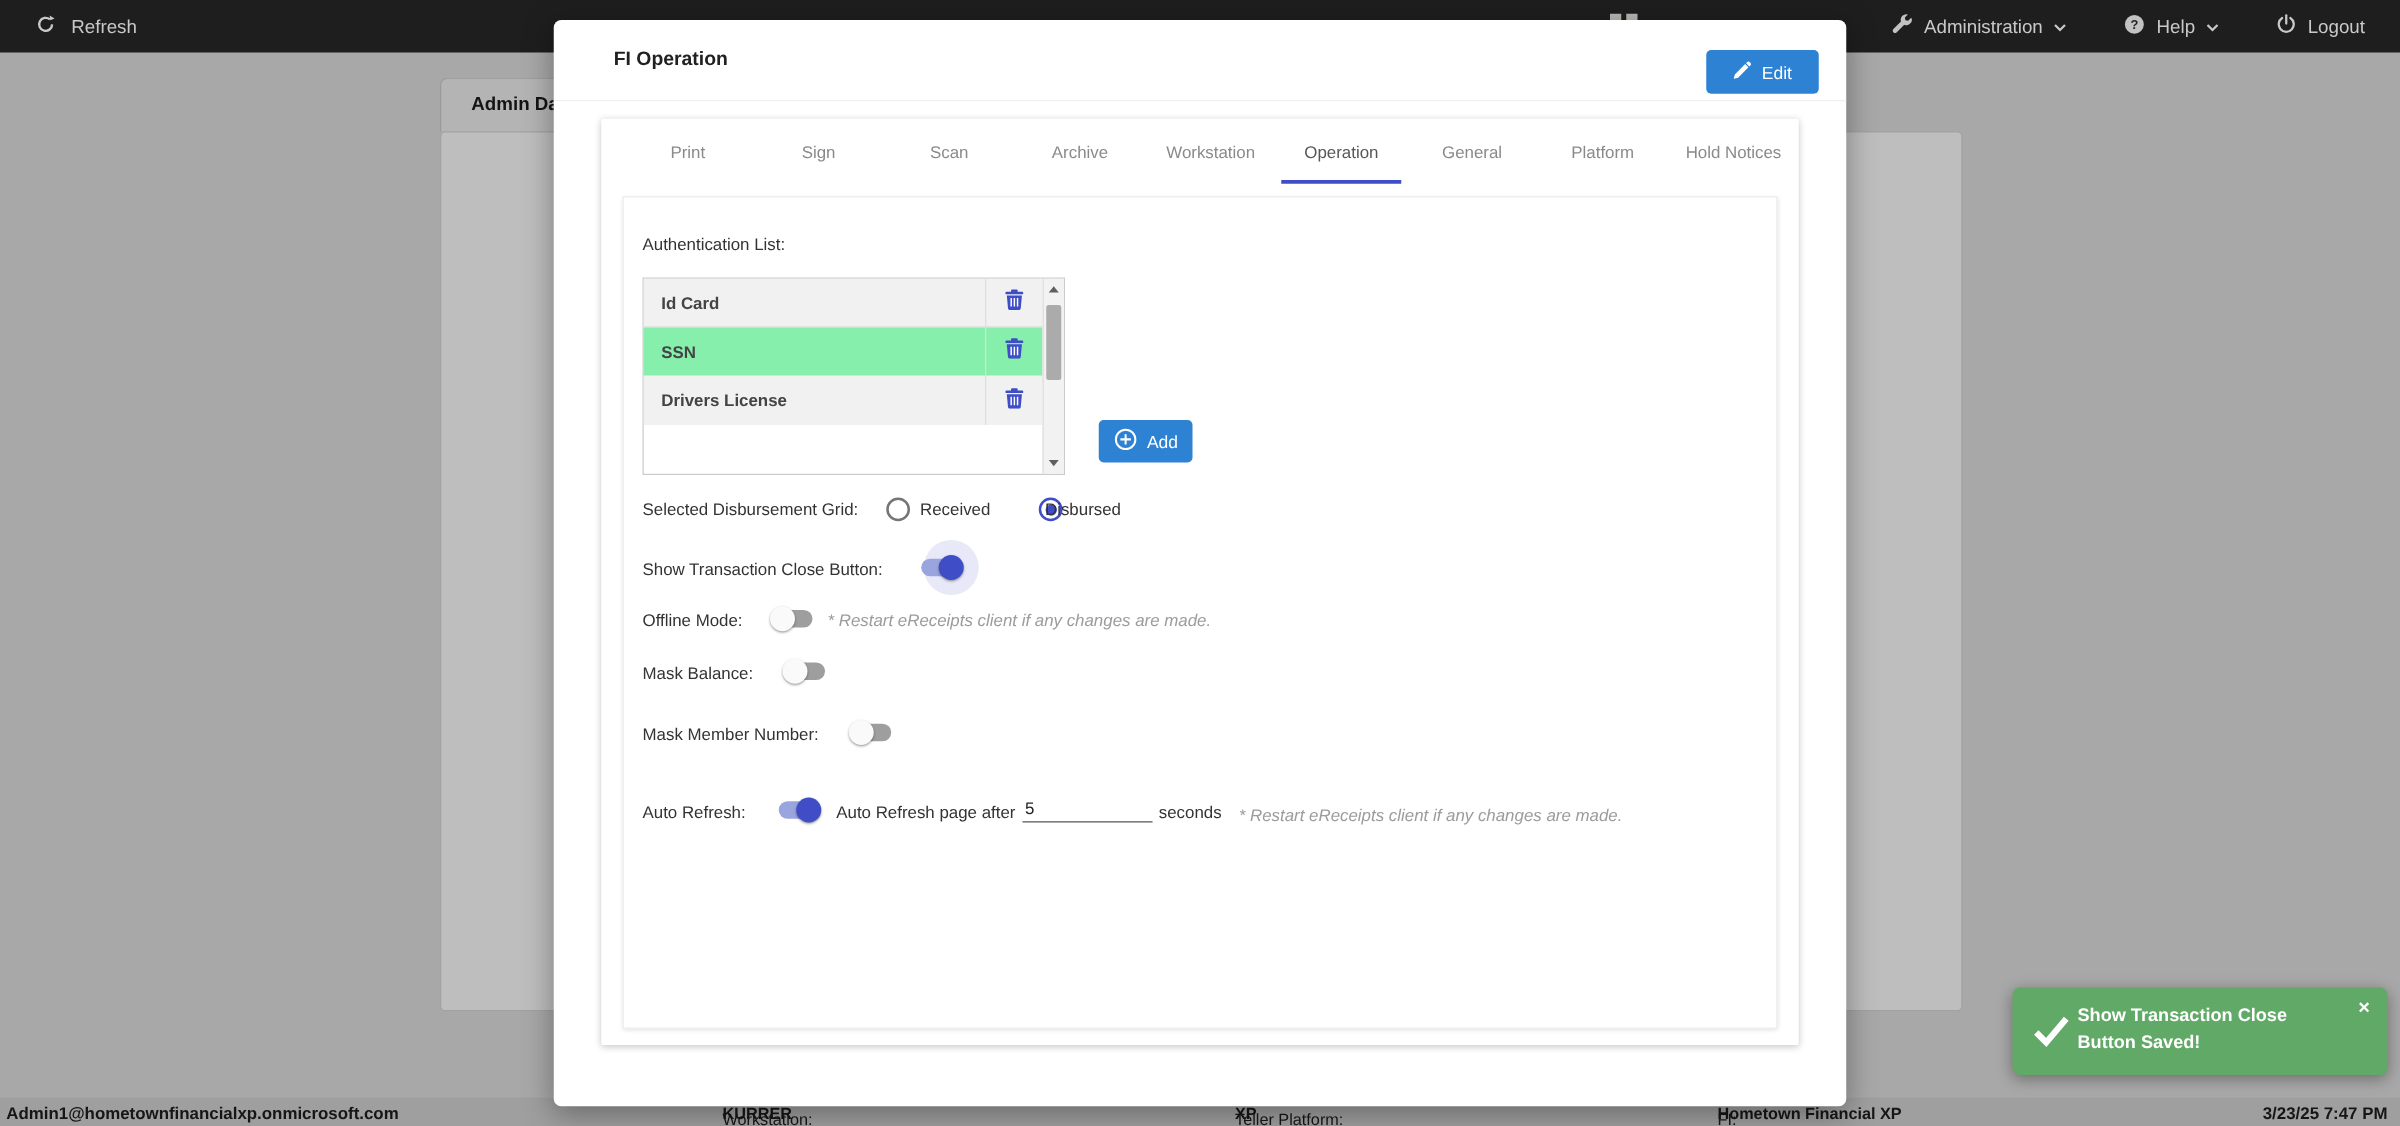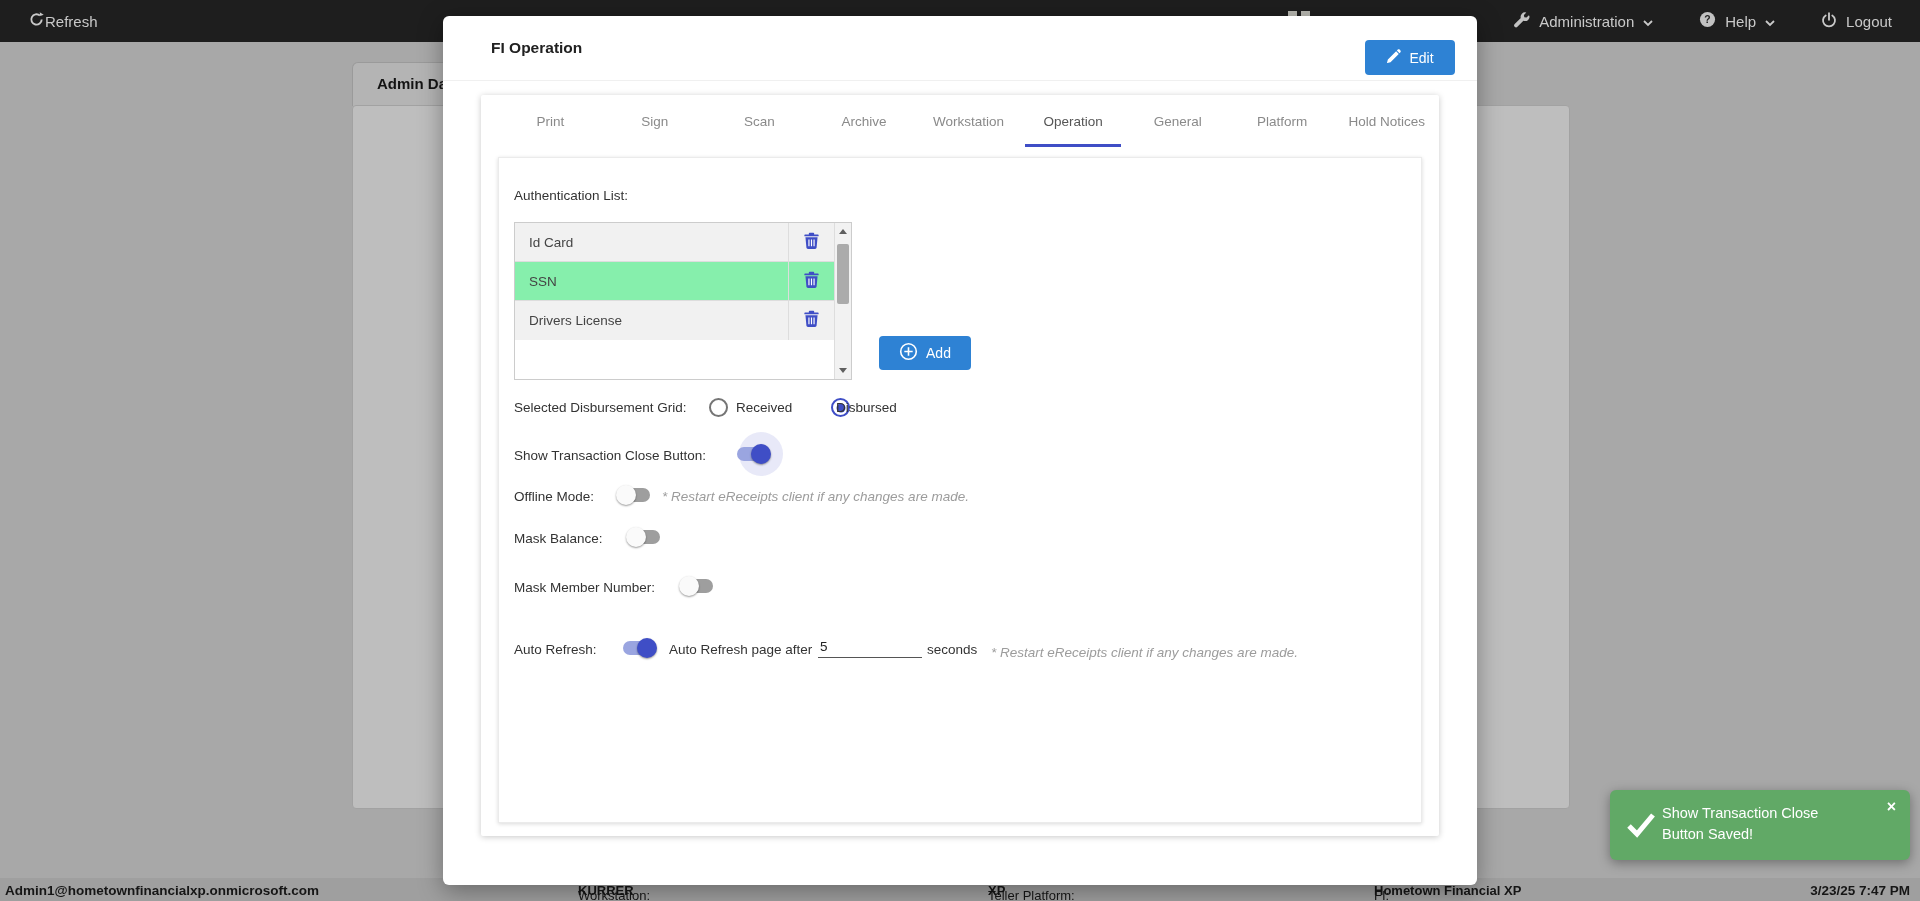--- a/index.html
+++ b/index.html
@@ -9,21 +9,21 @@
     --topbar:#1e1e1e;
     --topbar-text:#c9c9c9;
   }
   *{box-sizing:border-box;margin:0;padding:0;font-family:"Liberation Sans","DejaVu Sans",sans-serif;}
   html,body{width:1920px;height:901px;overflow:hidden;}
   #stage{position:relative;width:1920px;height:901px;background:#a8a8a8;overflow:hidden;}
   .abs{position:absolute;}
 
   
   .topbar{left:0;top:0;width:1920px;height:42px;background:var(--topbar);z-index:5;}
-  .topbar .left{position:absolute;left:28px;top:0;height:42px;display:flex;align-items:center;gap:0;color:var(--topbar-text);font-size:15px;cursor:pointer;}
+  .topbar .left{position:absolute;left:28px;top:0;height:42px;display:flex;align-items:center;gap:12px;color:var(--topbar-text);font-size:15px;cursor:pointer;}
   .topbar .right{position:absolute;right:28px;top:0;height:42px;display:flex;align-items:center;color:var(--topbar-text);font-size:15px;}
   .tb-group{display:flex;align-items:center;gap:9px;margin-left:46px;cursor:pointer;}
   .sliver{left:1288px;top:11px;z-index:6;display:flex;gap:4px;}
   .sliver i{display:block;width:9px;height:5px;background:#b9b9b2;}
 
   
   .bg-tab{left:352px;top:62px;width:212px;height:44px;background:#b4b4b4;border:1px solid #9a9a9a;border-bottom:none;border-radius:6px 6px 0 0;z-index:1;
           font-weight:bold;font-size:15px;color:#141414;line-height:42px;padding-left:24px;white-space:nowrap;overflow:hidden;}
   .bg-panel{left:352px;top:105px;width:1218px;height:704px;background:#bebebe;border:1px solid #a2a2a2;border-radius:4px;z-index:1;}
 
@@ -51,35 +51,35 @@
   .tab.active{color:#565656;}
   .tab.active::after{content:"";position:absolute;bottom:0;left:50%;transform:translateX(-50%);width:96px;height:3px;background:var(--accent);}
 
   
   .content{left:17px;top:62px;width:924px;height:666px;background:#fff;border:1px solid #ebebeb;box-shadow:0 1px 4px rgba(0,0,0,.15);}
   .lbl{font-size:13.5px;color:#333;white-space:nowrap;}
 
   
   .auth-label{left:15px;top:30px;}
   .auth-table{left:15px;top:64px;width:338px;height:158px;border:1px solid #ccc;background:#fff;}
-  .auth-rows{position:absolute;left:0;top:0;right:17px;bottom:0;}
+  .auth-rows{position:absolute;left:0;top:0;right:17px;bottom:0;font-weight:bold;}
   .auth-row{height:39px;display:flex;align-items:center;border-bottom:1px solid #ddd;background:#86efac;}
   .auth-row:nth-child(odd){background:#f1f1f1;}
   .auth-row:last-child{border-bottom:none;}
   .auth-cell{flex:1;padding-left:14px;font-size:13.5px;color:#444;}
   .trash-cell{width:46px;height:100%;border-left:1px solid #ddd;display:flex;align-items:center;justify-content:center;cursor:pointer;}
   .scrollbar{position:absolute;right:0;top:0;width:17px;height:100%;background:#f2f2f2;border-left:1px solid #ddd;}
   .sb-btn{position:absolute;left:0;width:16px;height:17px;display:flex;align-items:center;justify-content:center;cursor:pointer;}
   .sb-up{top:0;}
   .sb-down{bottom:0;}
   .tri-up{width:0;height:0;border-left:4px solid transparent;border-right:4px solid transparent;border-bottom:5px solid #5f5f5f;}
   .tri-down{width:0;height:0;border-left:4px solid transparent;border-right:4px solid transparent;border-top:5px solid #5f5f5f;}
   .sb-thumb{position:absolute;left:2px;top:21px;width:12px;height:60px;background:#ababab;border-radius:2px;cursor:pointer;}
 
-  .add-btn{left:380px;top:178px;width:92px;height:34px;position:absolute;}
+  .add-btn{left:380px;top:178px;width:75px;height:34px;position:absolute;}
 
   
   .radio{width:19px;height:19px;border-radius:50%;border:2px solid #757575;background:#fff;display:inline-block;position:relative;cursor:pointer;}
   .radio.checked{border-color:var(--accent);}
   .radio.checked::after{content:"";position:absolute;left:50%;top:50%;transform:translate(-50%,-50%);width:9px;height:9px;border-radius:50%;background:var(--accent);}
 
   
   .switch{width:36px;height:20px;position:absolute;cursor:pointer;}
   .switch .track{position:absolute;left:2px;top:3px;width:32px;height:14px;border-radius:7px;}
   .switch .knob{position:absolute;top:0;width:20px;height:20px;border-radius:50%;box-shadow:0 1px 2px rgba(0,0,0,.4);}
@@ -88,21 +88,21 @@
   .switch.on .track{background:#9aa5e0;}
   .switch.on .knob{left:16px;background:var(--accent);}
   .halo{position:absolute;width:44px;height:44px;border-radius:50%;background:rgba(63,78,198,.12);}
 
   .note{font-style:italic;color:#9c9c9c;font-size:13.5px;white-space:nowrap;}
 
   .ar-input{position:absolute;width:104px;border:none;border-bottom:1px solid #555;font-size:13.5px;color:#222;padding:0 2px 3px 2px;outline:none;background:transparent;}
 
   
   .toast{left:1610px;top:790px;width:300px;height:70px;background:var(--green);border-radius:6px;box-shadow:0 3px 12px rgba(0,0,0,.35);z-index:20;color:#fff;}
-  .toast-msg{position:absolute;left:52px;top:13px;width:195px;font-weight:normal;font-size:14.5px;line-height:21px;}
+  .toast-msg{position:absolute;left:52px;top:13px;width:195px;font-weight:bold;font-size:14.5px;line-height:21px;}
   .toast-close{position:absolute;right:14px;top:8px;font-size:16px;font-weight:bold;cursor:pointer;color:#fff;}
   .toast-check{position:absolute;left:16px;top:22px;}
 </style>
 </head>
 <body>
 
 <div id="stage">
 
   <div class="abs bg-tab">Admin Da</div>
   <div class="abs bg-panel"></div>

